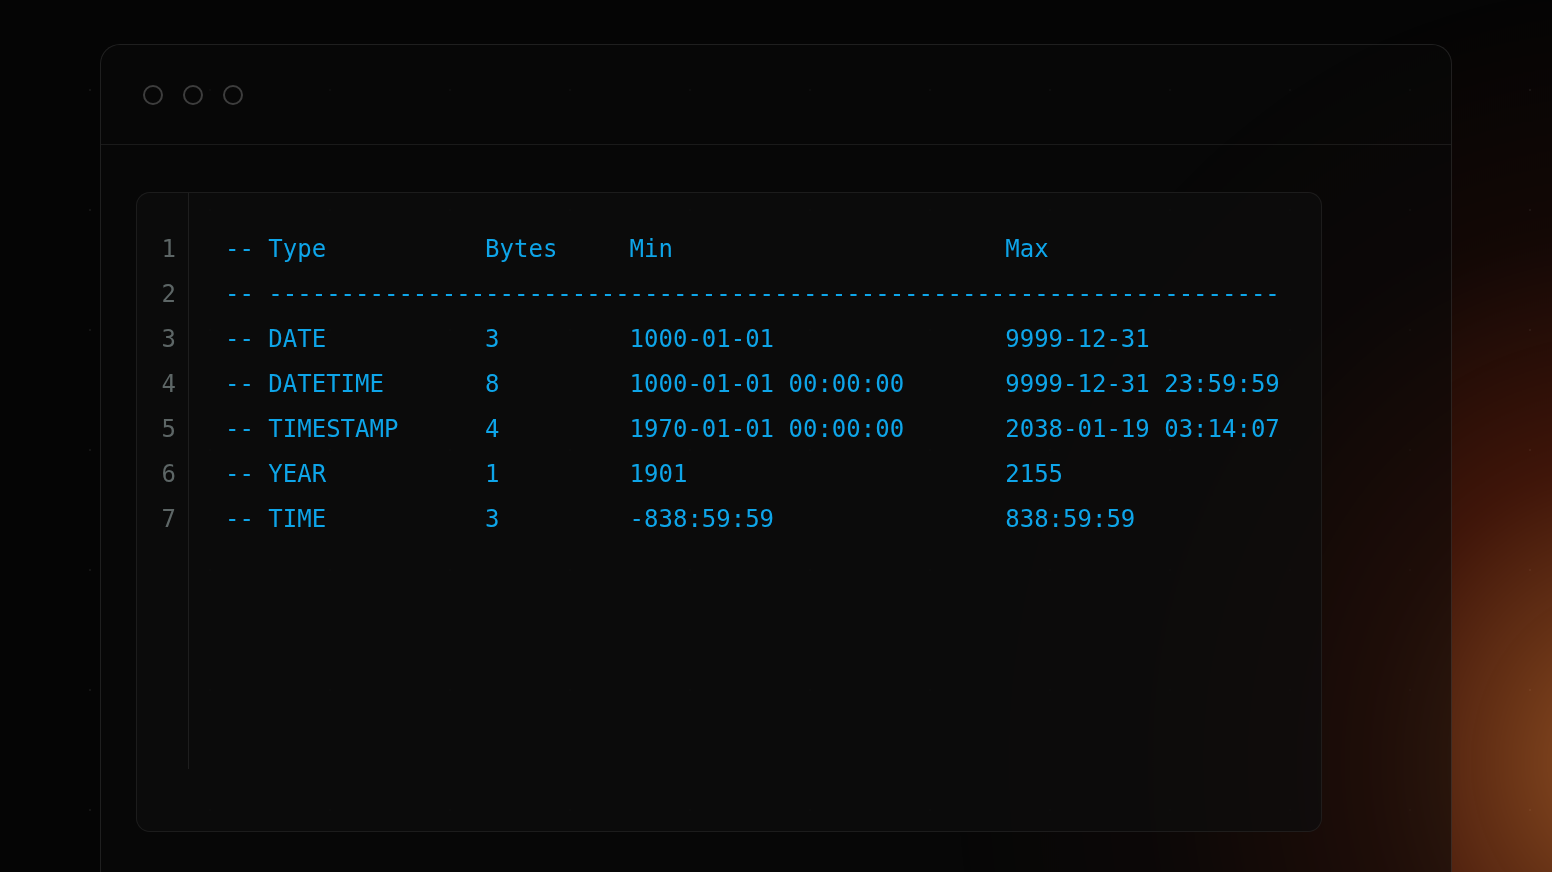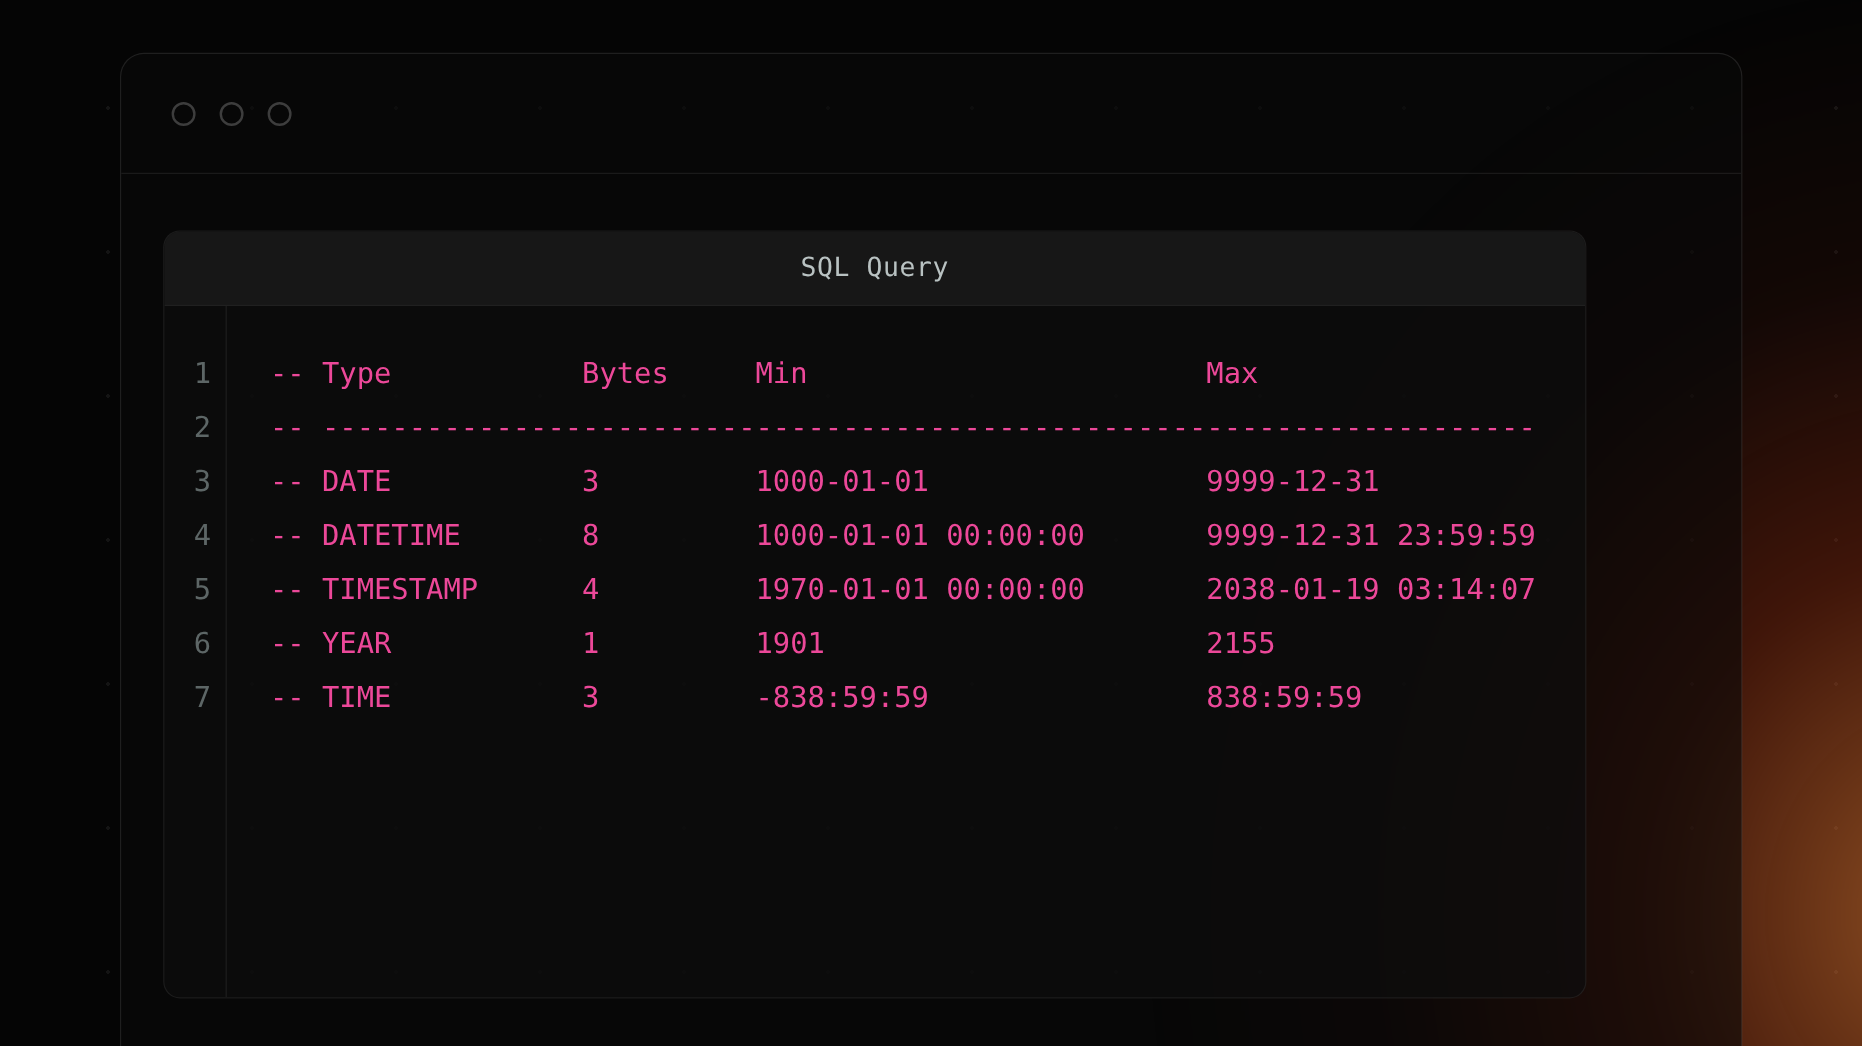--- a/index.html
+++ b/index.html
@@ -103,43 +103,40 @@
       border-right: 1px solid rgba(255,255,255,0.08);
       color: #5d6666;
       text-align: right;
       padding-right: 12px;
     }
     .gutter div { height: 45px; }
 
     .code {
       padding-top: 34px;
       padding-left: 36px;
-      color: #ec4899;
+      color: #0ea5e9;
       white-space: pre;
     }
     .code-line { height: 45px; }
   </style>
 </head>
 <body>
 
 <div class="dot-grid"></div>
 <div class="glow"></div>
 
 <div class="window">
   <div class="titlebar">
     <span class="traffic-light"></span>
     <span class="traffic-light"></span>
     <span class="traffic-light"></span>
   </div>
 </div>
 
 <div class="editor-panel">
-  <div class="editor-tab">
-    <span>SQL Query</span>
-  </div>
   <div class="code-area">
     <div class="gutter" id="gutter">
         <div>1</div>
         <div>2</div>
         <div>3</div>
         <div>4</div>
         <div>5</div>
         <div>6</div>
         <div>7</div>
       </div>

